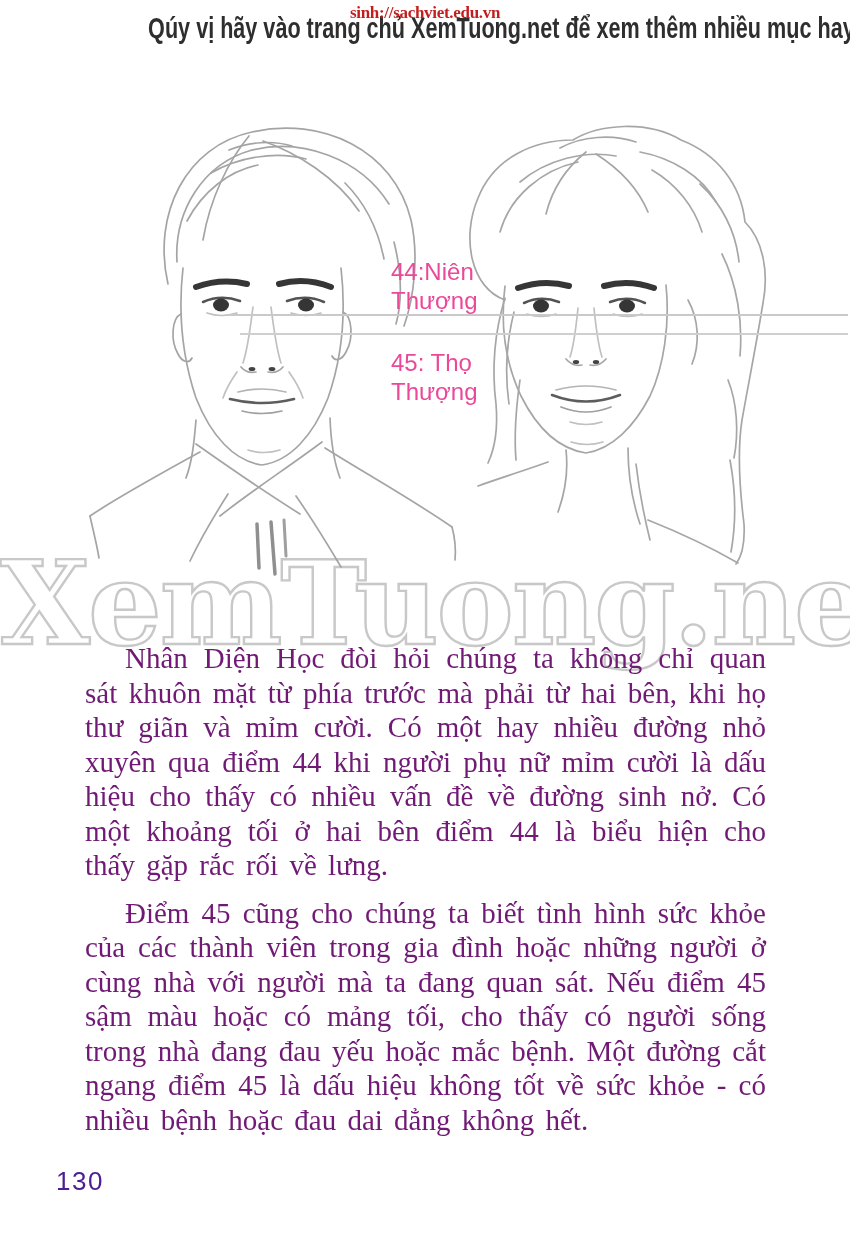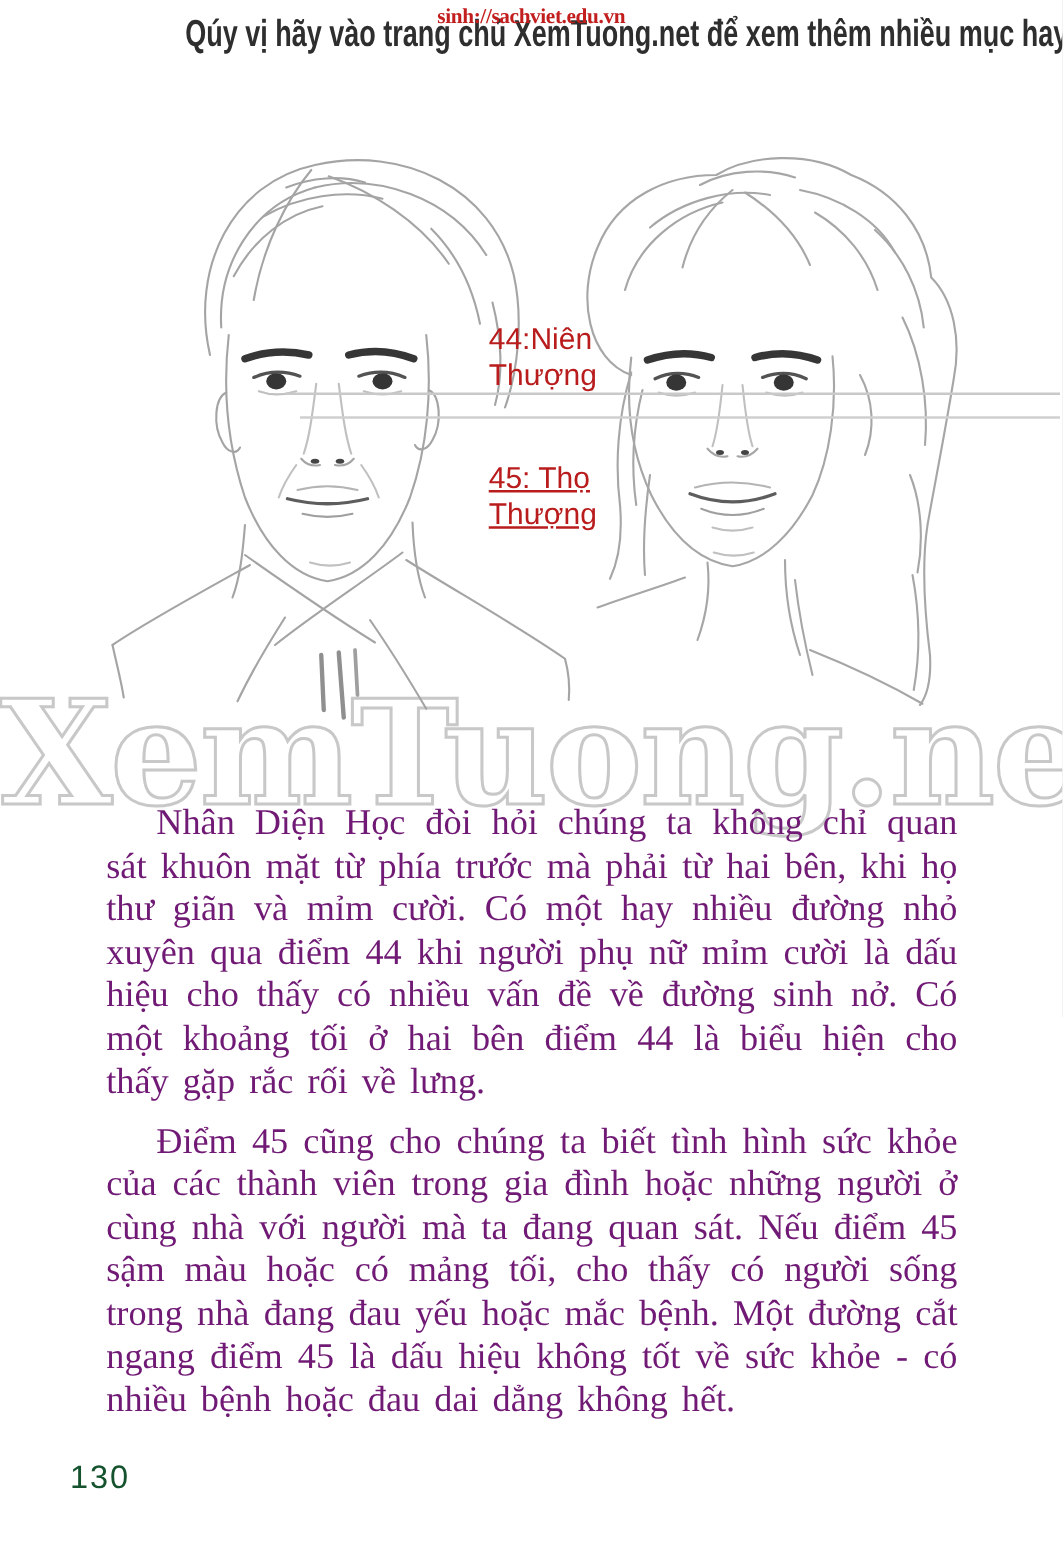--- a/index.html
+++ b/index.html
@@ -19,41 +19,41 @@
   }
   .hdr-banner-inner {
     display:inline-block; transform:scaleX(0.72); transform-origin:center top;
     font:700 30px/36px "Liberation Sans", sans-serif; color:#2e2e2e; white-space:nowrap;
   }
   
   .figure { position:absolute; top:0; left:0; width:850px; height:620px; z-index:2; }
   .figure svg { position:absolute; top:0; left:0; }
   .lbl {
     position:absolute; font:24px/29px "Liberation Sans", sans-serif;
-    color:#b91c1c; z-index:3; white-space:nowrap;
+    color:#ec4899; z-index:3; white-space:nowrap;
   }
   .lbl44 { left:391px; top:257px; }
-  .lbl45 { left:391px; top:368px;text-decoration:underline; }
+  .lbl45 { left:391px; top:348px; }
   
   .watermark {
     position:absolute; top:545px; left:0; right:0; text-align:center; z-index:1;
     font:700 116px/116px "DejaVu Serif", serif; letter-spacing:-2px;
     color:#ffffff; -webkit-text-stroke:2.4px #c8c8c8; white-space:nowrap;
   }
   
   .body-text {
     position:absolute; left:85px; top:641px; width:681px; z-index:4;
     font:29px/34.5px "Liberation Serif", serif; color:#701a75;
     text-align:justify;
   }
   .body-text p { margin:0 0 13px 0; text-indent:40px; word-spacing:4px; }
   
   .page-number {
     position:absolute; left:56px; top:1166px; z-index:4;
-    font:26px/30px "Liberation Sans", sans-serif; color:#14532d; letter-spacing:1.5px;
+    font:26px/30px "Liberation Sans", sans-serif; color:#4c1d95; letter-spacing:1.5px;
   }
 </style>
 </head>
 <body>
 
 <div class="page">
 
   <div class="hdr-red">sinh://sachviet.edu.vn</div>
   <div class="hdr-banner">
     <span class="hdr-banner-inner">Qúy vị hãy vào trang chủ XemTuong.net để xem thêm nhiều mục hay khác</span>

